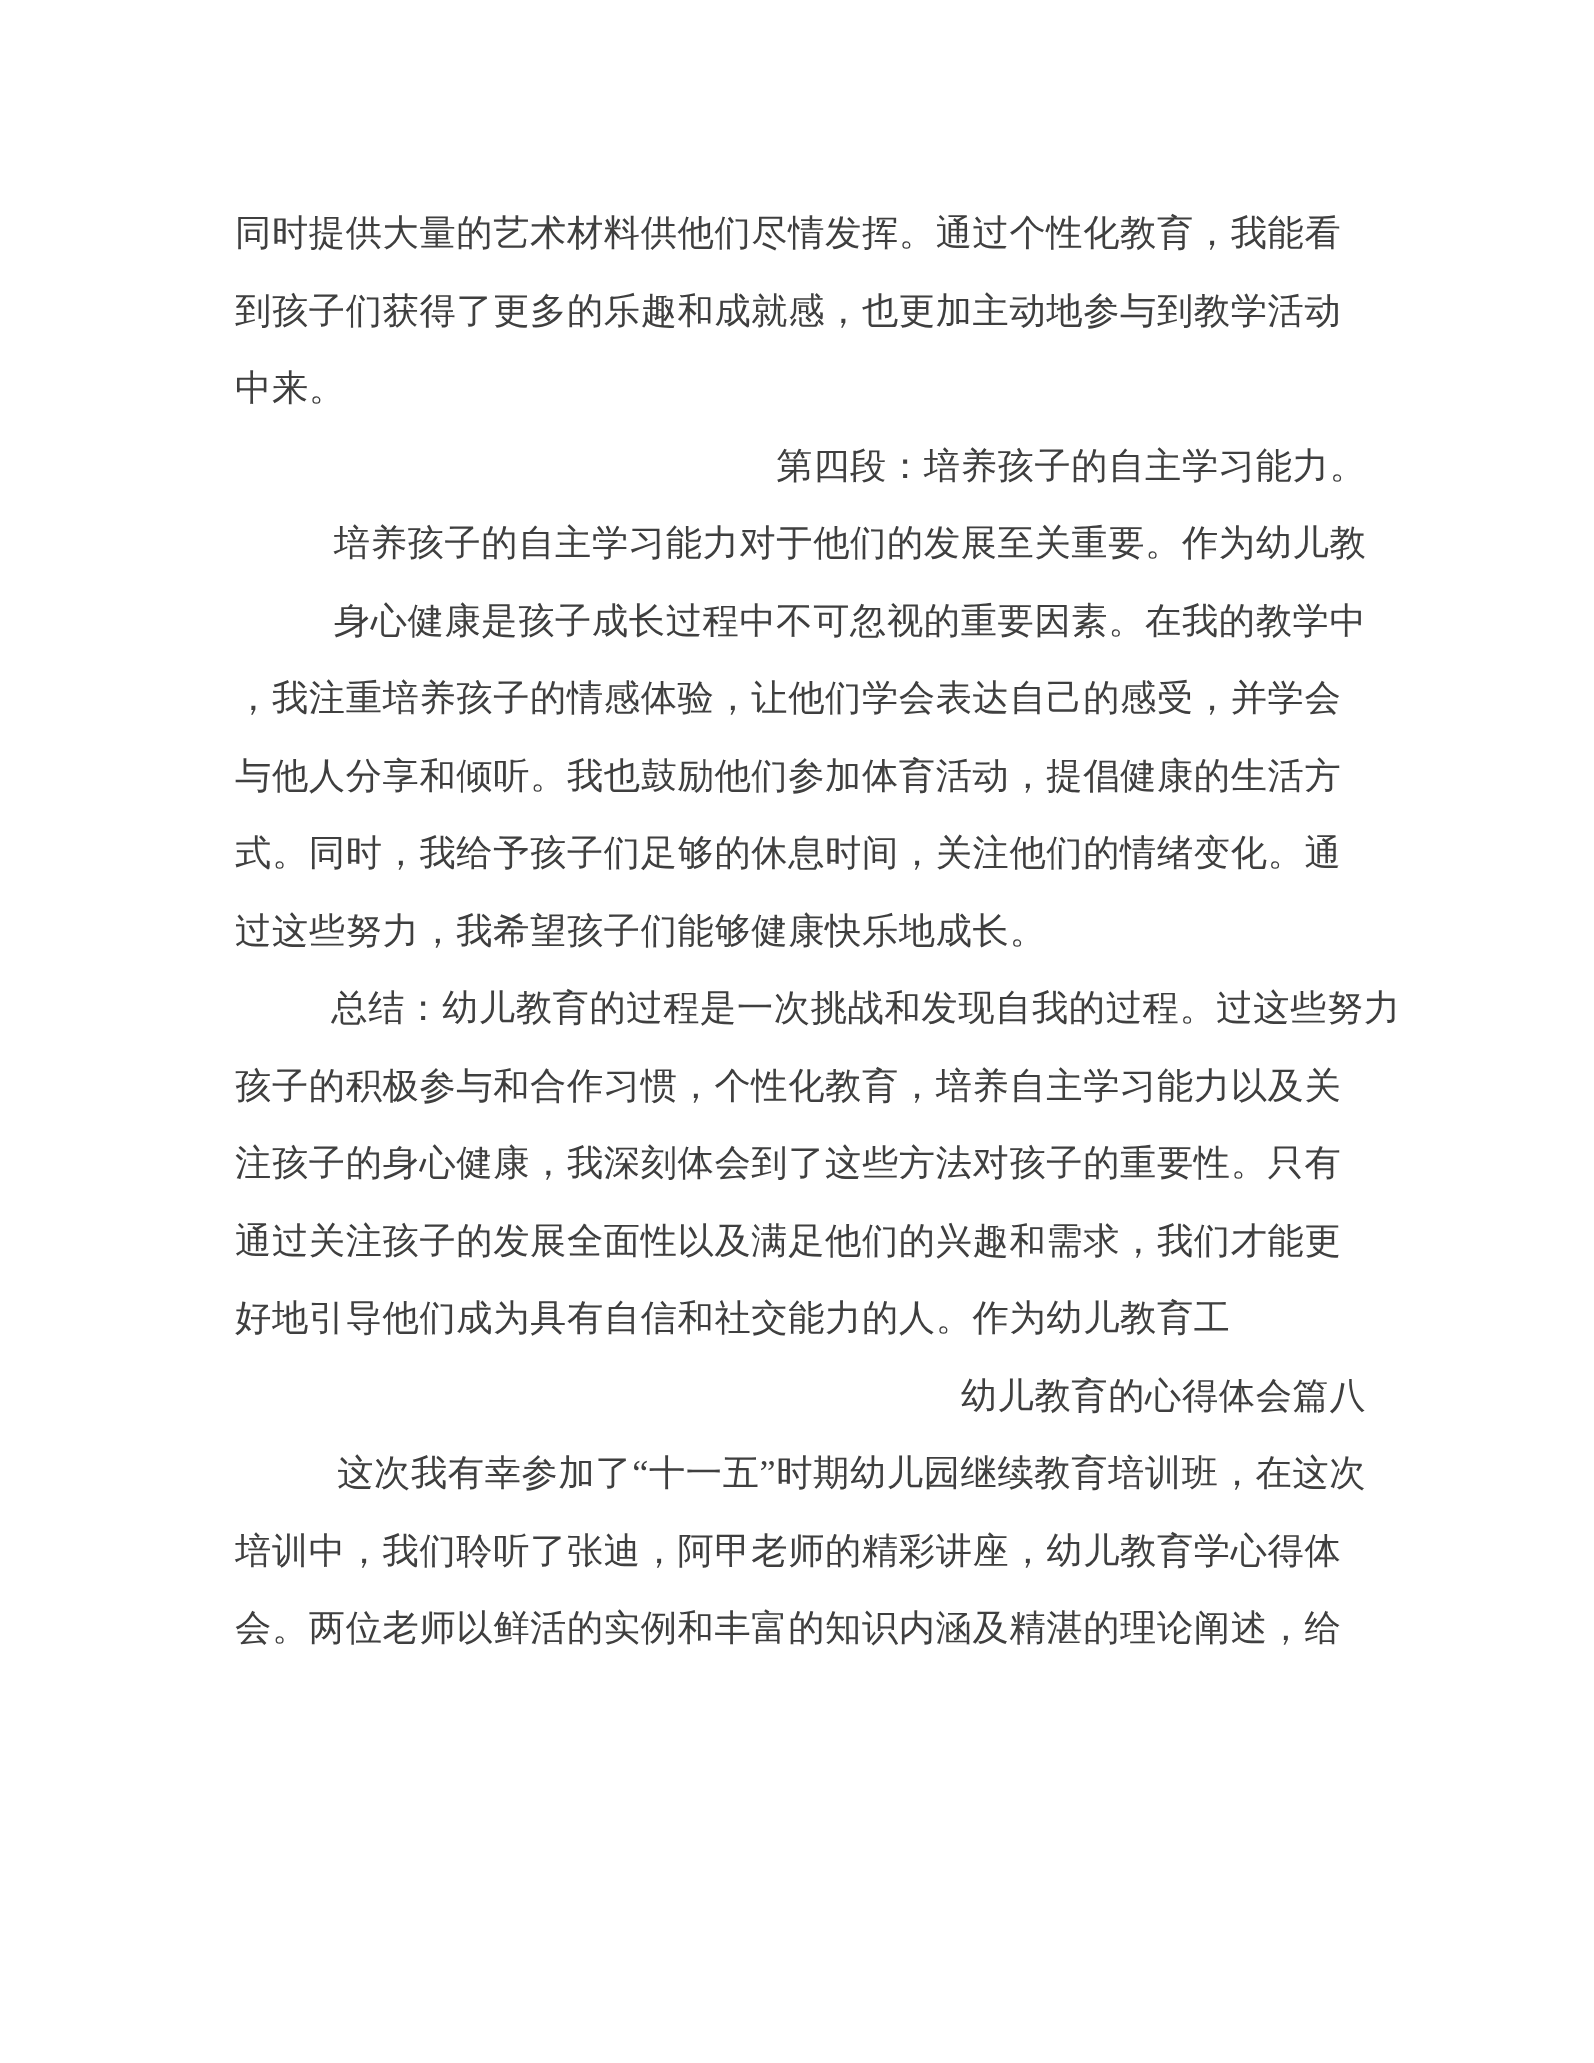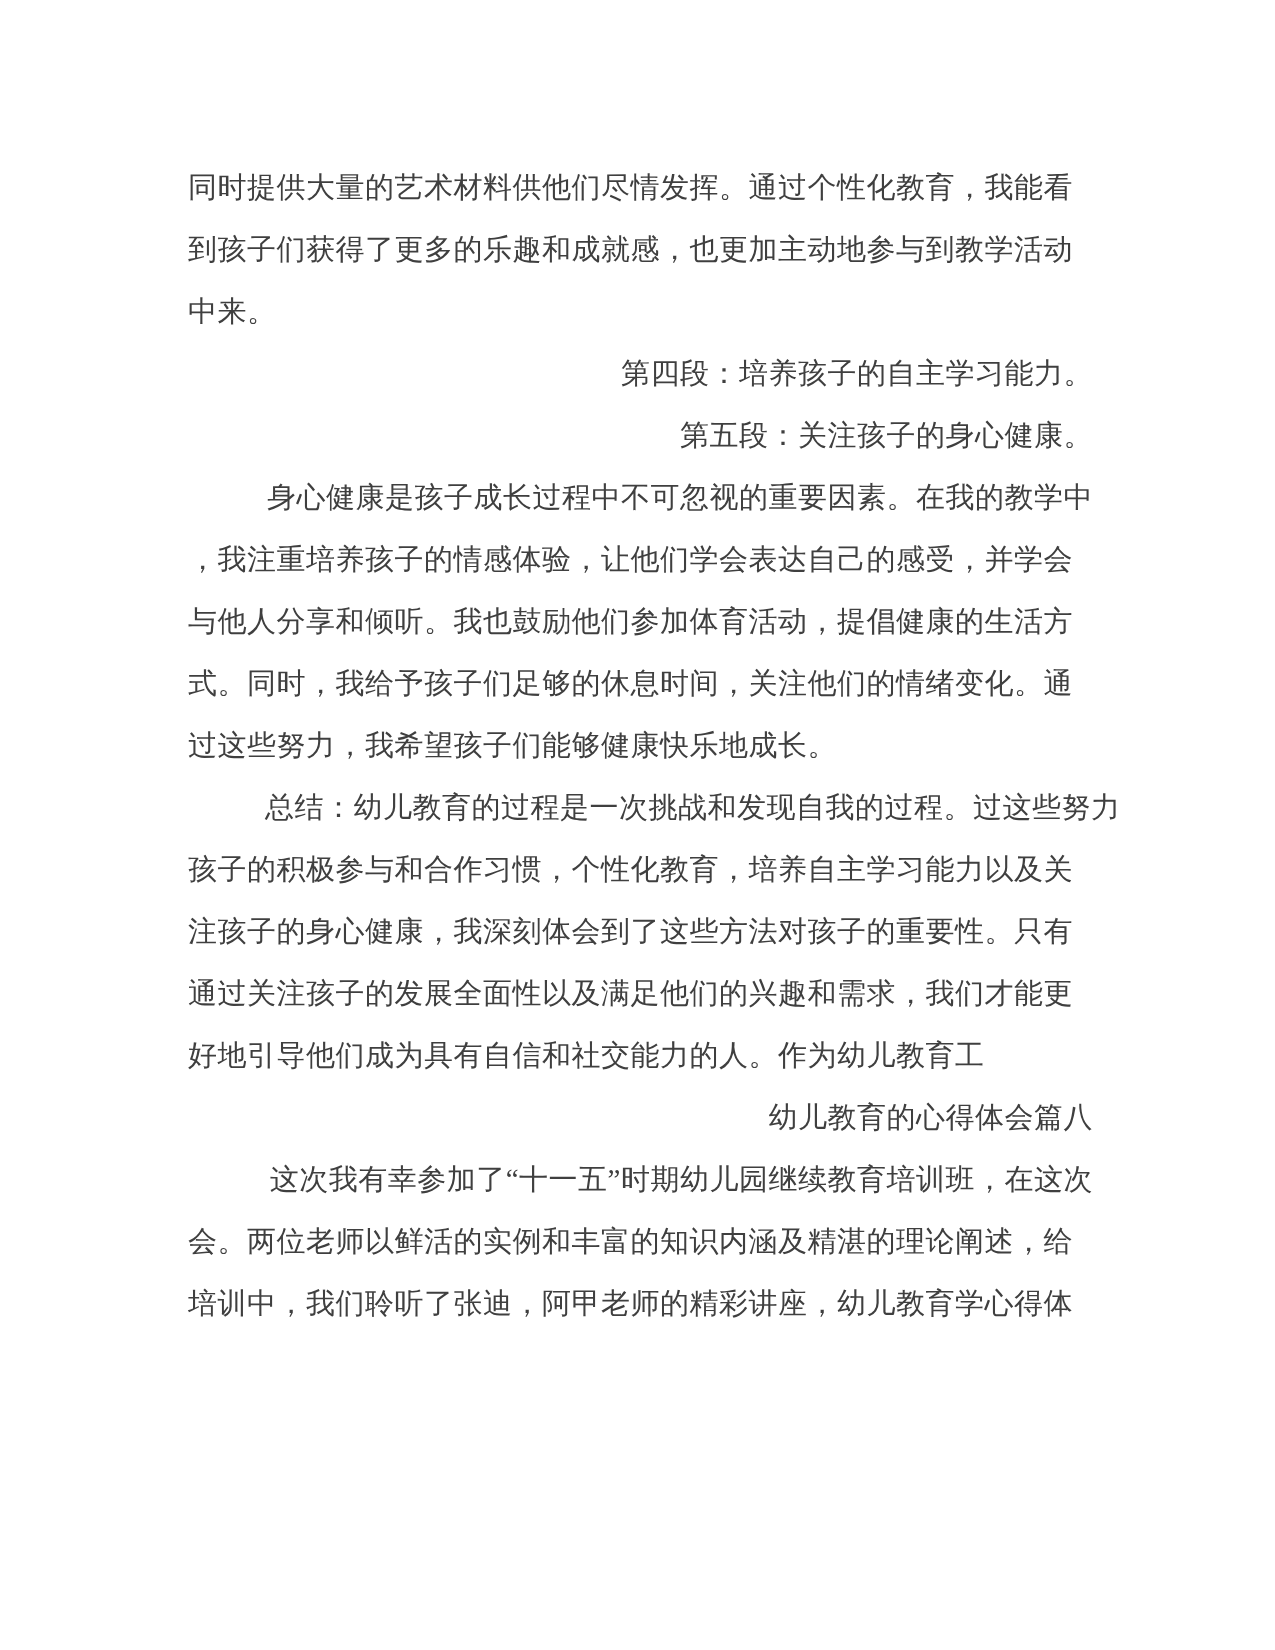--- a/index.html
+++ b/index.html
@@ -37,29 +37,29 @@
 </style>
 </head>
 <body>
 
 <div class="page">
   <div class="text-body">
       <div class="line">同时提供大量的艺术材料供他们尽情发挥。通过个性化教育，我能看</div>
       <div class="line">到孩子们获得了更多的乐趣和成就感，也更加主动地参与到教学活动</div>
       <div class="line">中来。</div>
       <div class="line indent">第四段：培养孩子的自主学习能力。</div>
-      <div class="line indent">第五段：关注孩子的身心健康。</div>
+      <div class="line indent">培养孩子的自主学习能力对于他们的发展至关重要。作为幼儿教</div>
       <div class="line indent">身心健康是孩子成长过程中不可忽视的重要因素。在我的教学中</div>
       <div class="line">，我注重培养孩子的情感体验，让他们学会表达自己的感受，并学会</div>
       <div class="line">与他人分享和倾听。我也鼓励他们参加体育活动，提倡健康的生活方</div>
       <div class="line">式。同时，我给予孩子们足够的休息时间，关注他们的情绪变化。通</div>
       <div class="line">过这些努力，我希望孩子们能够健康快乐地成长。</div>
       <div class="line indent">总结：幼儿教育的过程是一次挑战和发现自我的过程。过这些努力</div>
       <div class="line">孩子的积极参与和合作习惯，个性化教育，培养自主学习能力以及关</div>
       <div class="line">注孩子的身心健康，我深刻体会到了这些方法对孩子的重要性。只有</div>
       <div class="line">通过关注孩子的发展全面性以及满足他们的兴趣和需求，我们才能更</div>
       <div class="line">好地引导他们成为具有自信和社交能力的人。作为幼儿教育工</div>
       <div class="line indent">幼儿教育的心得体会篇八</div>
       <div class="line indent">这次我有幸参加了“十一五”时期幼儿园继续教育培训班，在这次</div>
+      <div class="line">培训中，我们聆听了张迪，阿甲老师的精彩讲座，幼儿教育学心得体</div>
       <div class="line">会。两位老师以鲜活的实例和丰富的知识内涵及精湛的理论阐述，给</div>
-      <div class="line">培训中，我们聆听了张迪，阿甲老师的精彩讲座，幼儿教育学心得体</div>
     </div>
 </div>
 
 </body></html>

